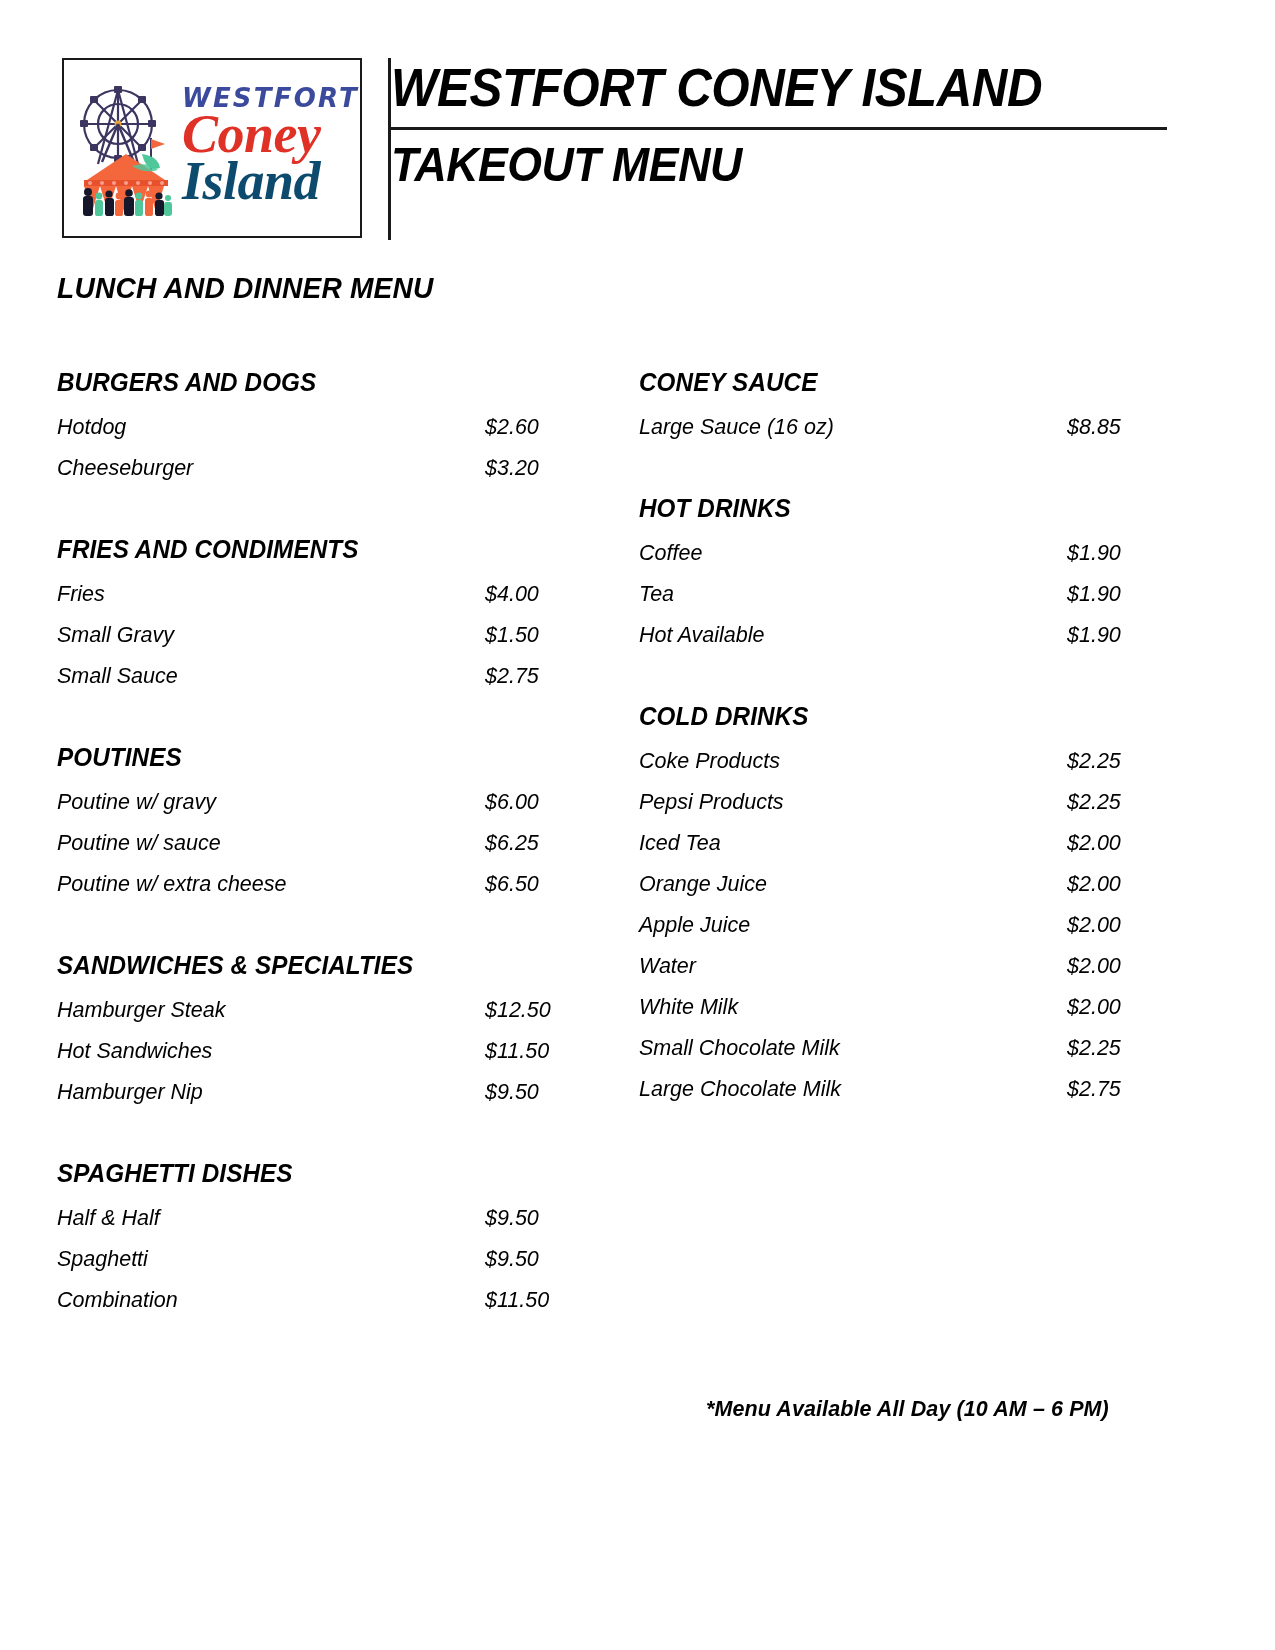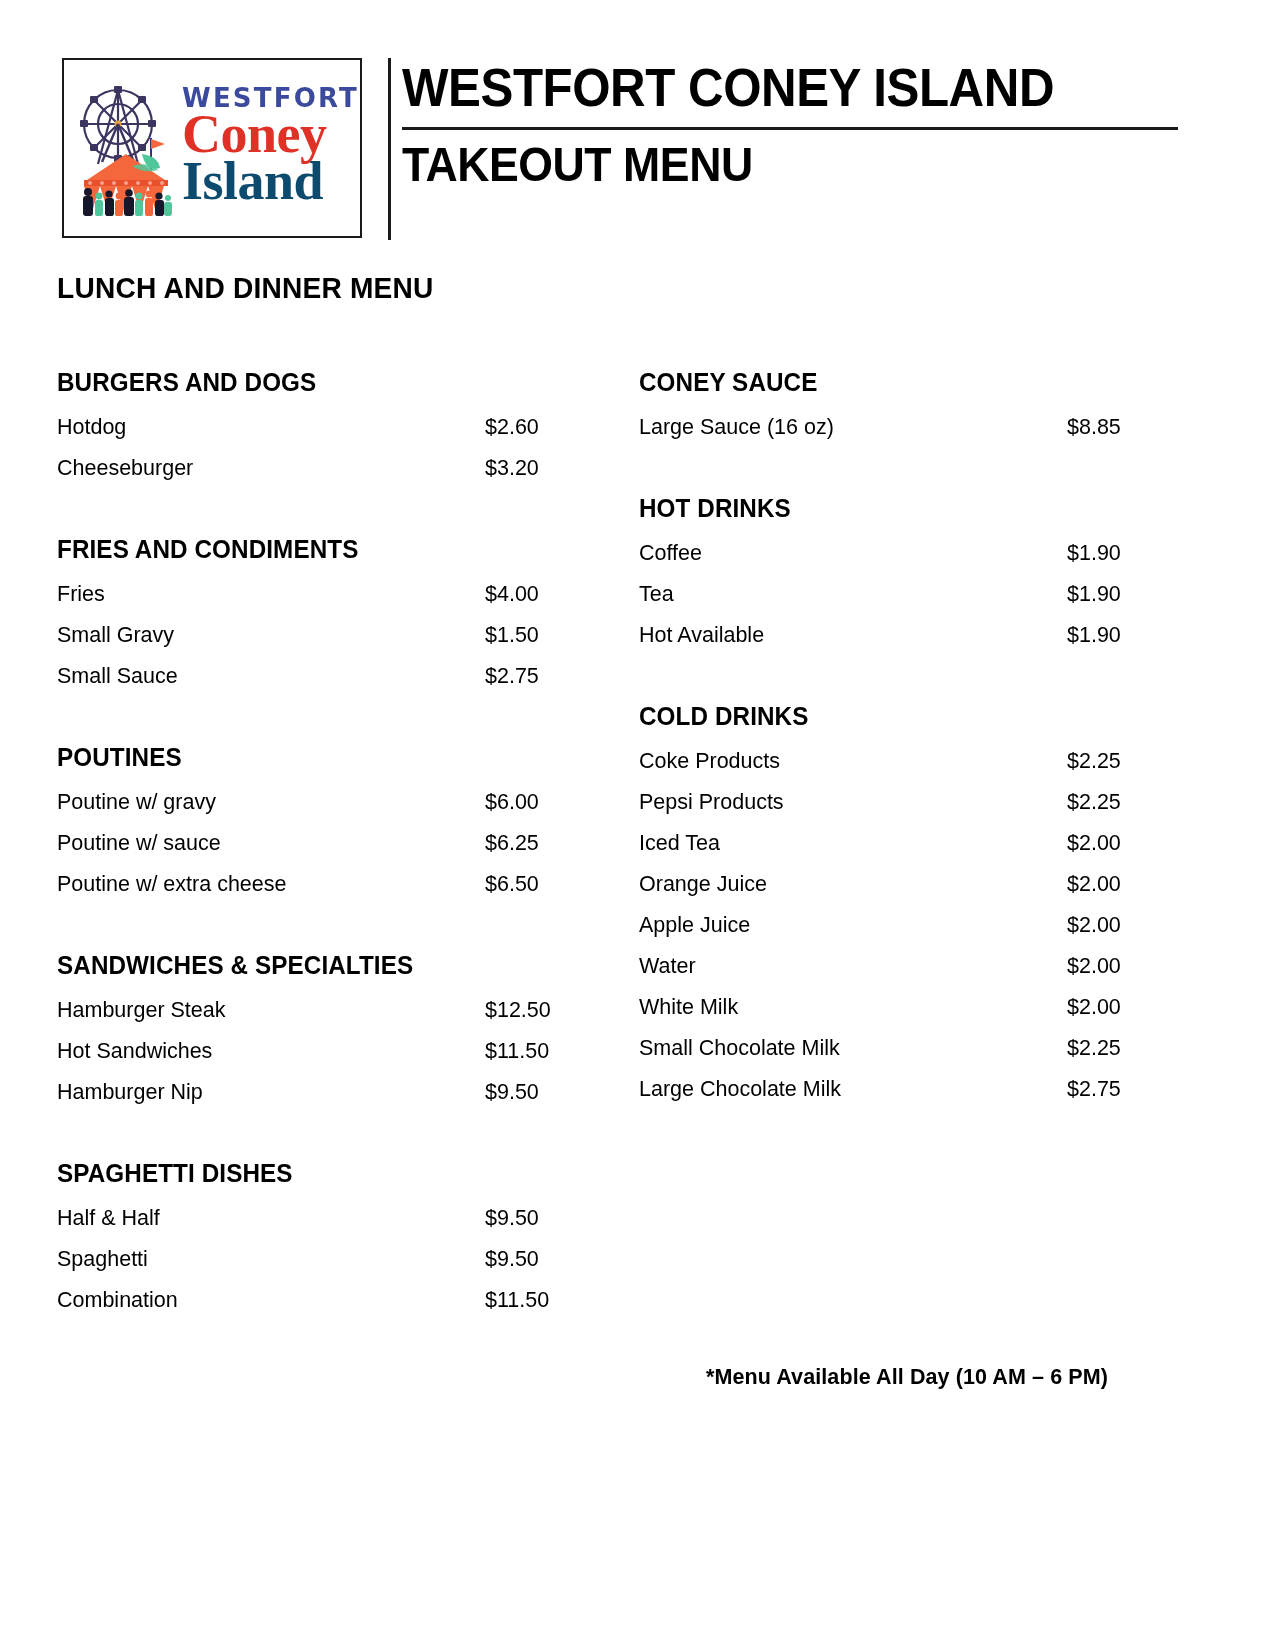--- a/index.html
+++ b/index.html
@@ -16,20 +16,21 @@
     -webkit-font-smoothing: antialiased;
     position: relative;
     overflow: hidden;
   }
 
   .page {
     position: relative;
     width: 1275px;
     height: 1650px;
     box-sizing: border-box;
+    font-style: italic;
   }
 
   
   .header {
     position: absolute;
     left: 62px;
     top: 58px;
     width: 1095px;
     height: 182px;
     display: flex;
@@ -94,21 +95,21 @@
     font-size: 54px;
     line-height: 0.92;
     color: #0c4a6e;
     letter-spacing: -0.5px;
   }
 
   
   .title-block {
     flex: 1 1 auto;
     margin-left: 26px;
-    padding-left: 11px;
+    padding-left: 0;
     border-left: 3px solid #1a1a1a;
     display: flex;
     flex-direction: column;
     justify-content: flex-start;
     box-sizing: border-box;
   }
 
   .title-main {
     font-family: "Liberation Sans Narrow", "Liberation Sans", sans-serif;
     font-weight: 700;
@@ -199,21 +200,21 @@
   }
   .col-left .item-price  { left: 428px; }
   .col-right .item-price { left: 428px; }
   .after-title { margin-top: 10px; }
   .section-gap { height: 46px; }
 
   
   .footer-note {
     position: absolute;
     left: 706px;
-    top: 1365px;
+    top: 1397px;
     font-weight: 700;
     font-size: 21.5px;
     white-space: nowrap;
     letter-spacing: 0.1px;
   }
 </style>
 </head>
 <body>
 
 <div class="page">

